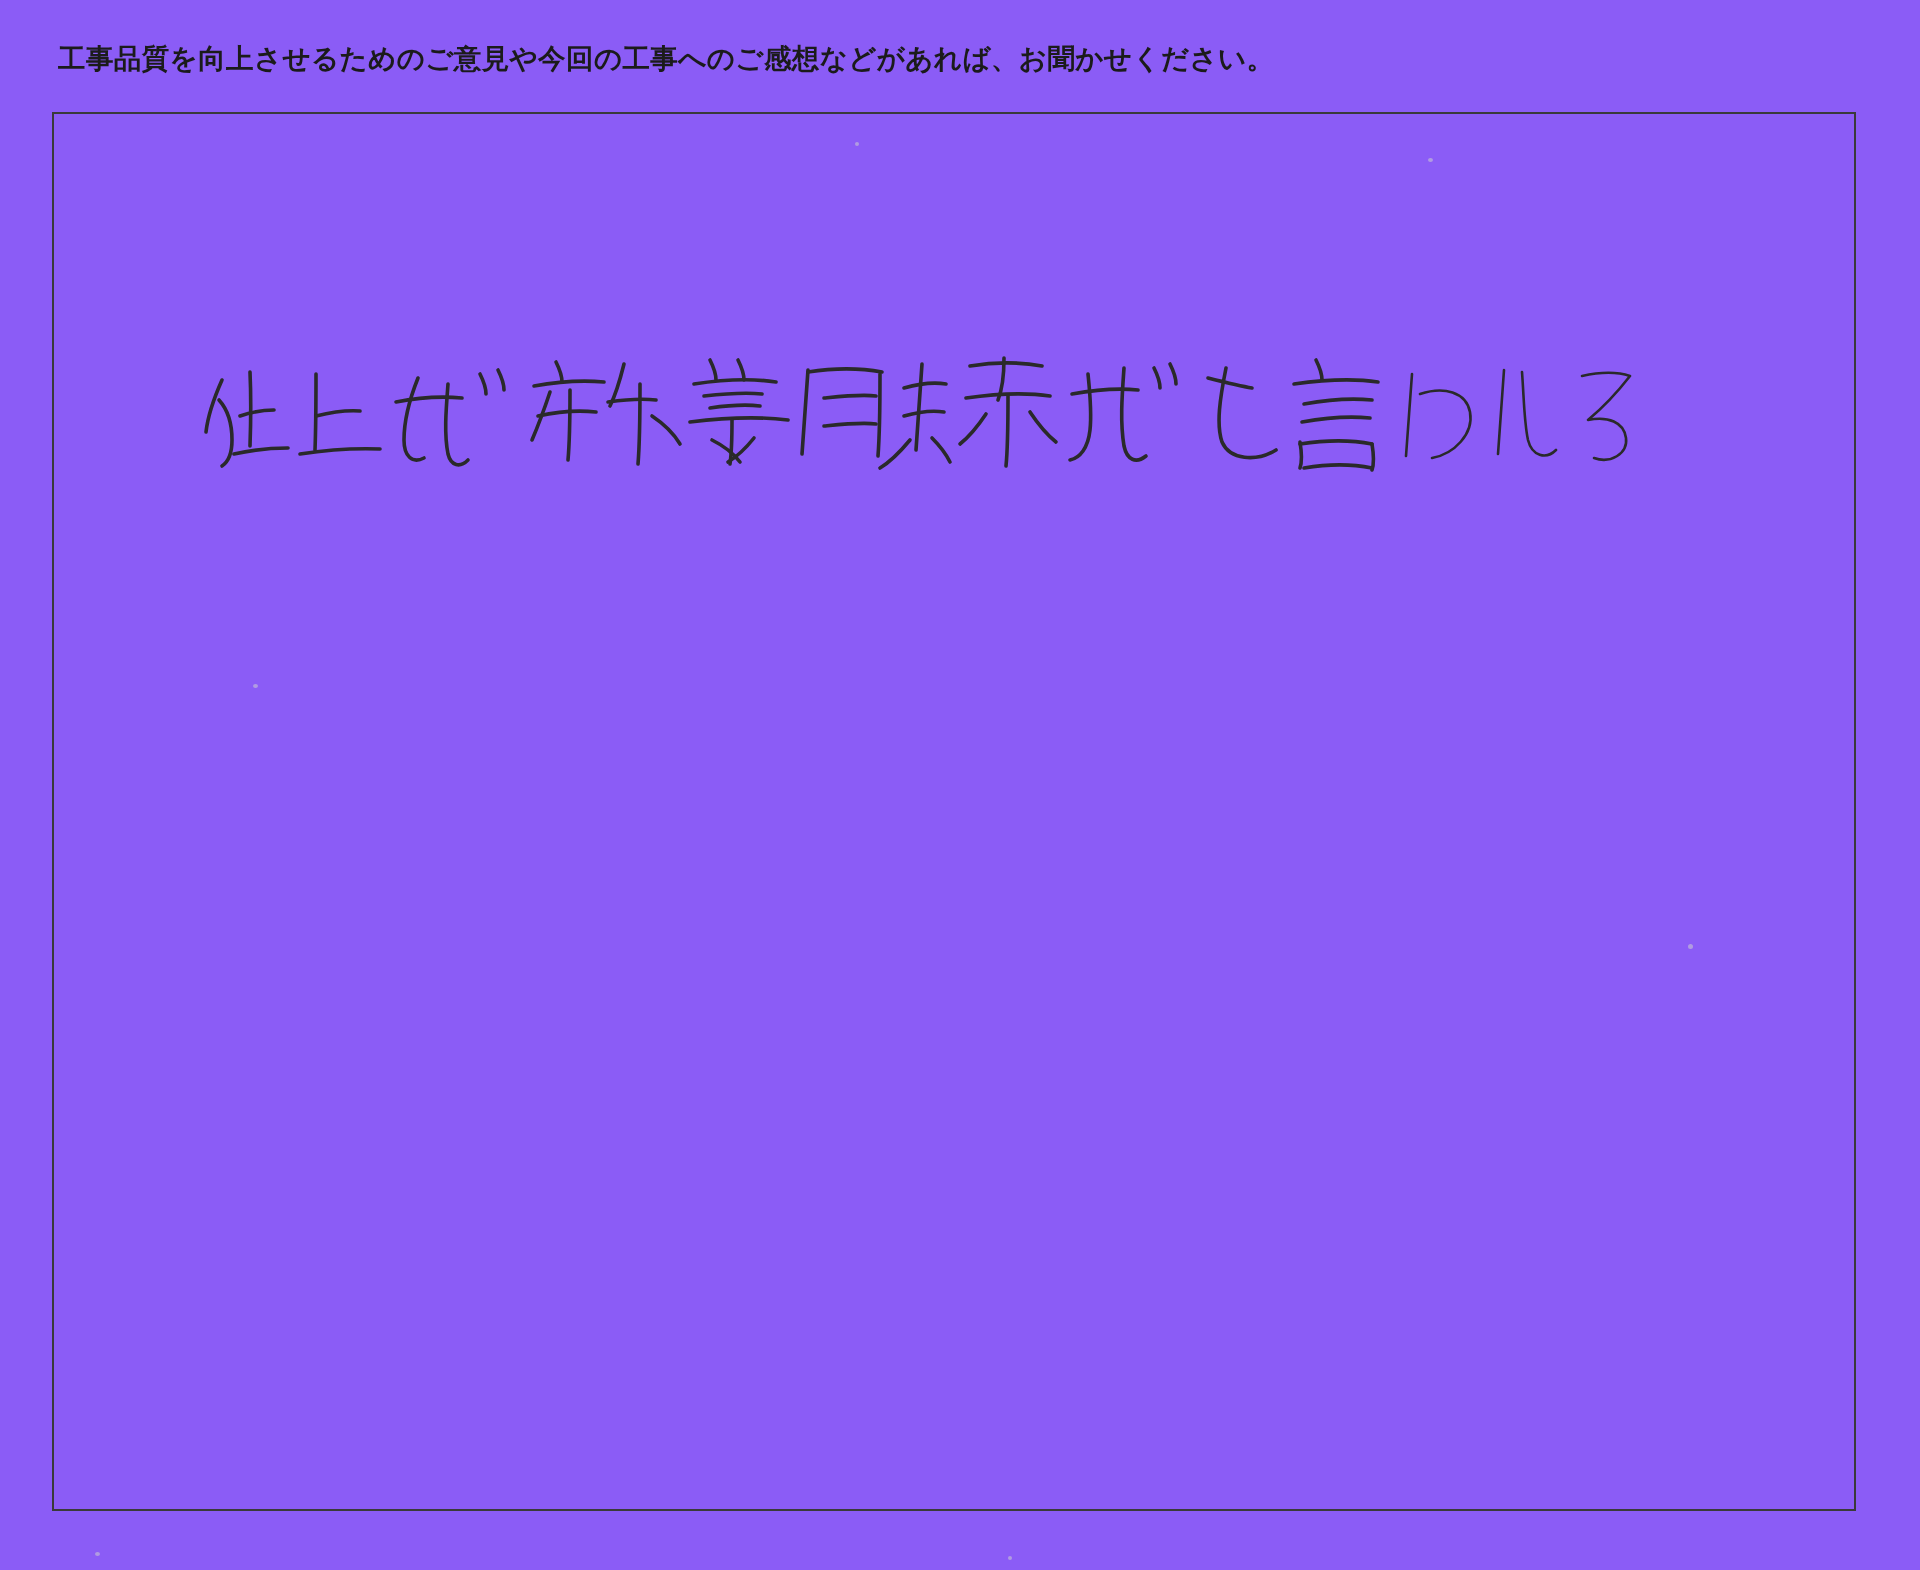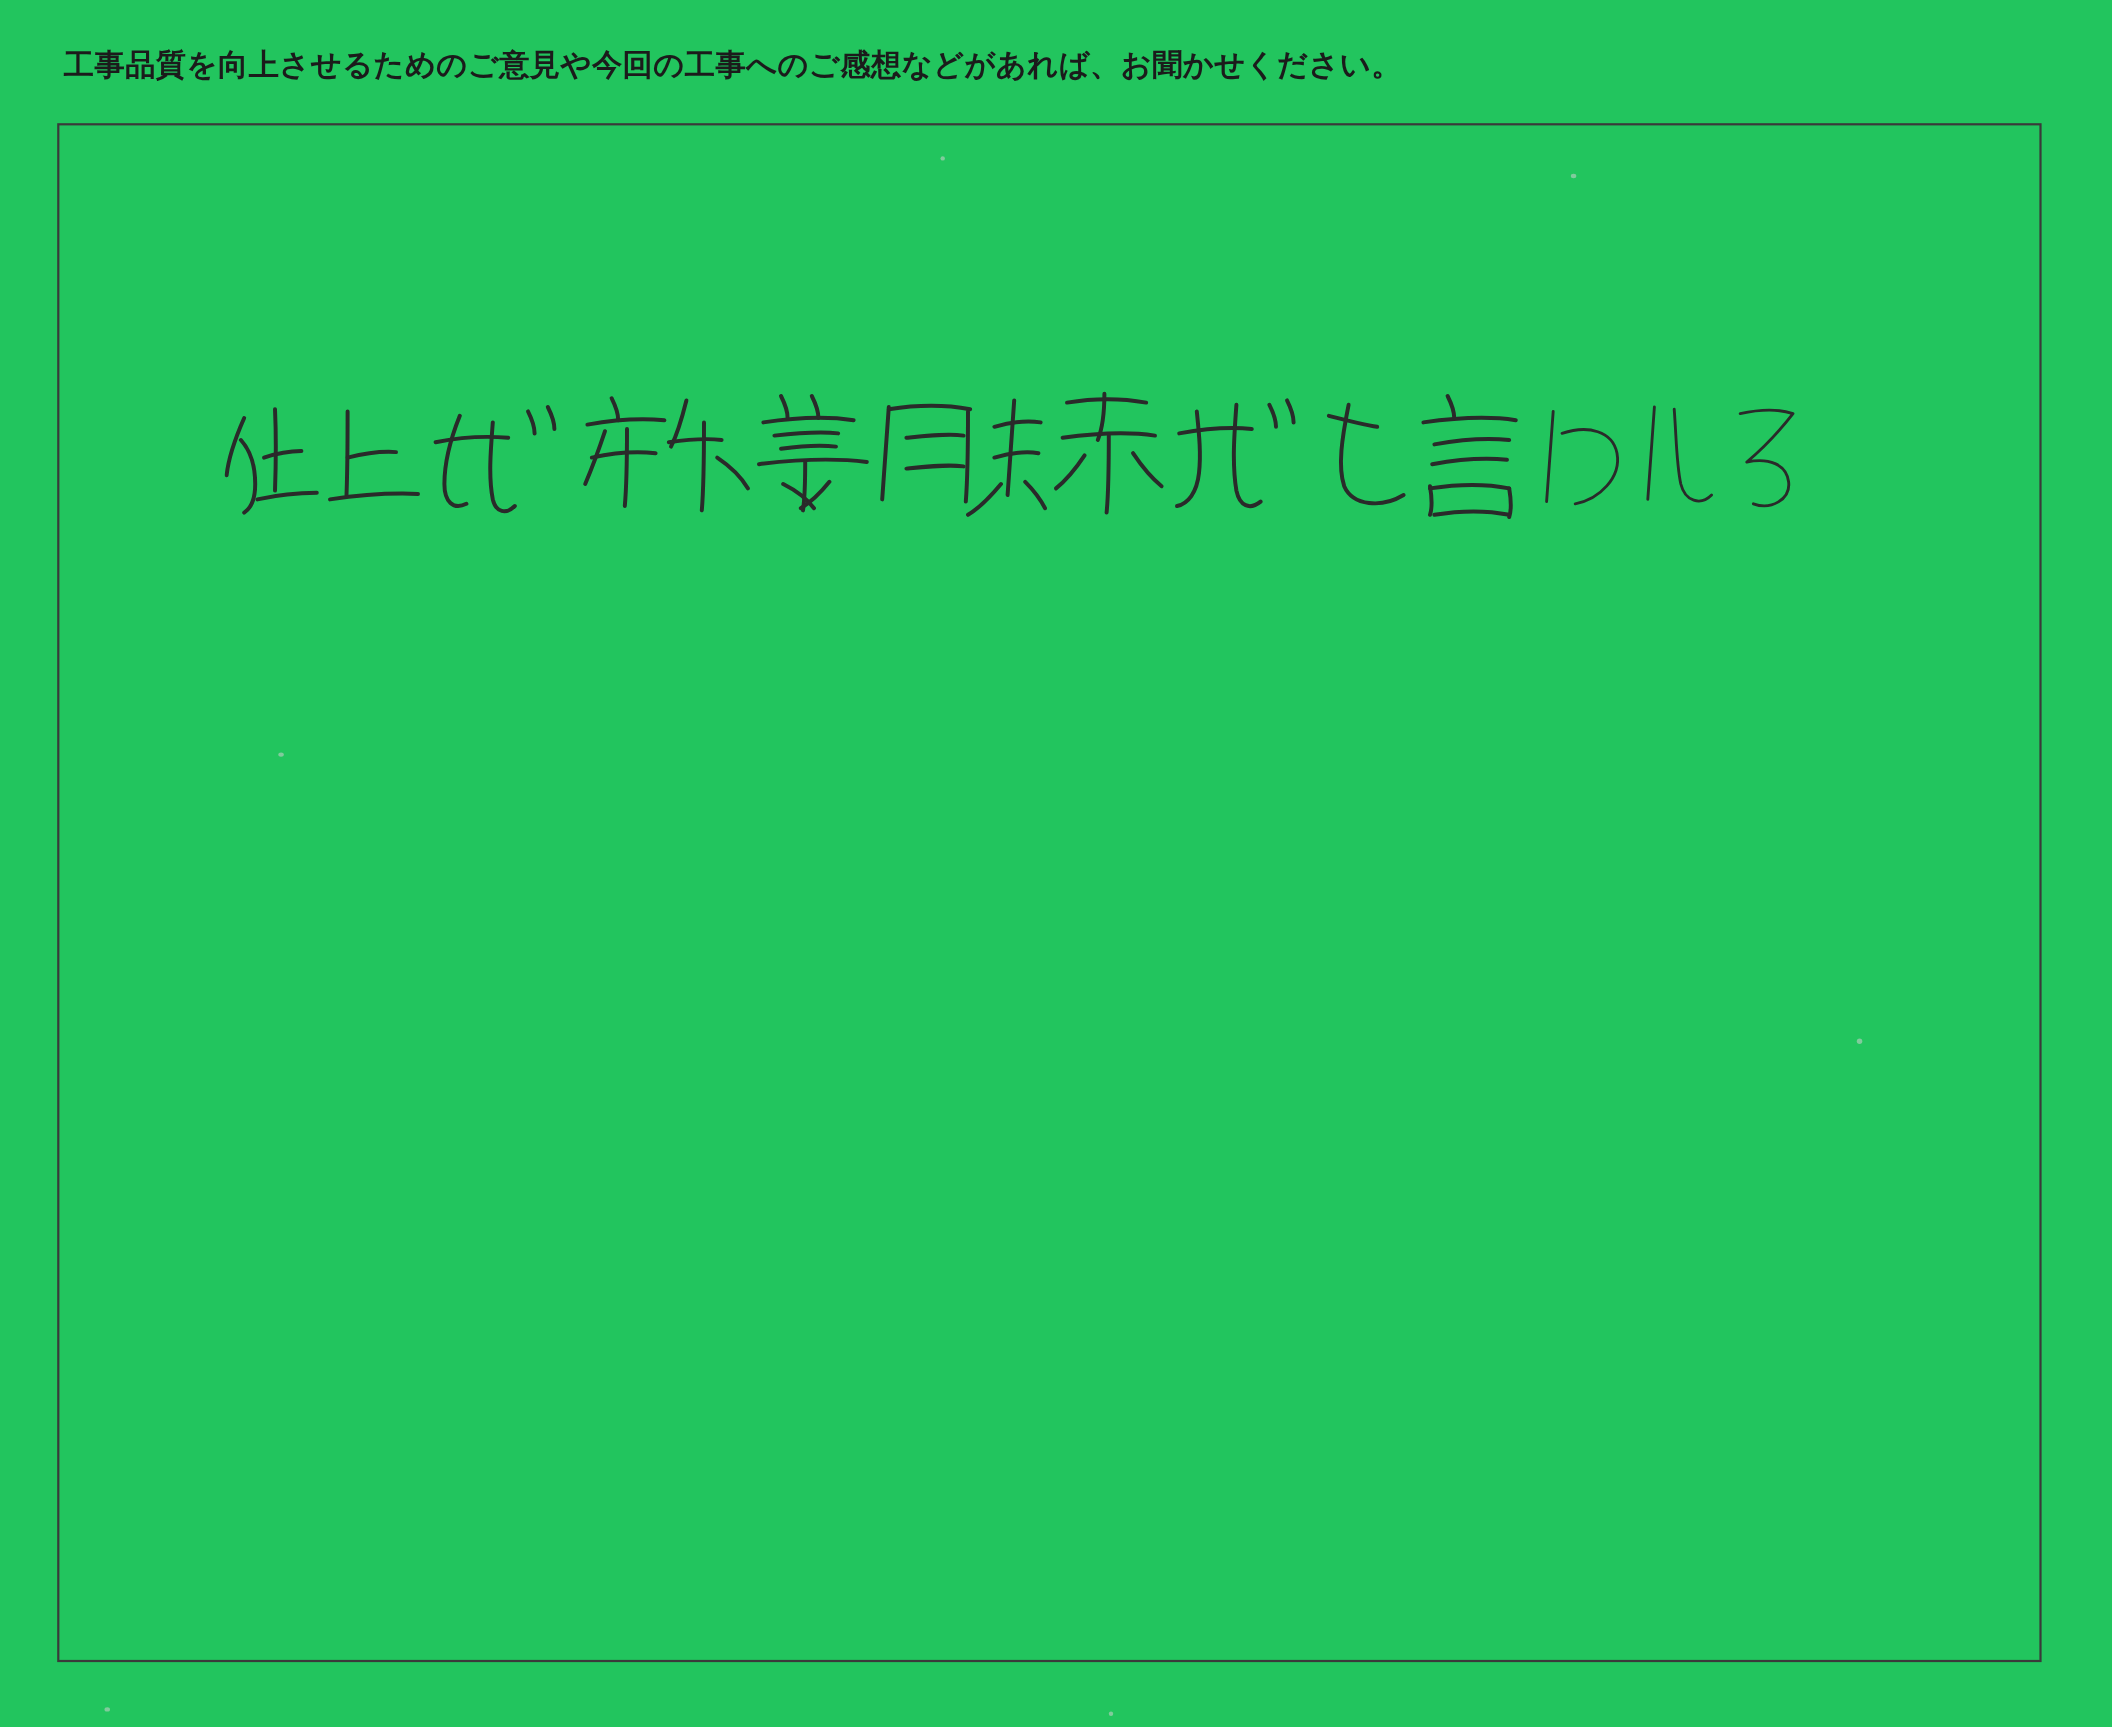--- a/index.html
+++ b/index.html
@@ -12,21 +12,21 @@
     height: 1570px;
     position: relative;
     font-family: "Liberation Sans", sans-serif;
     overflow: hidden;
   }
 
   
   .page {
     position: absolute;
     inset: 0;
-    background: #22c55e;
+    background: #8b5cf6;
   }
 
   
   .speckle {
     position: absolute;
     background: #cfcfcf;
     border-radius: 50%;
     opacity: .55;
   }
 

